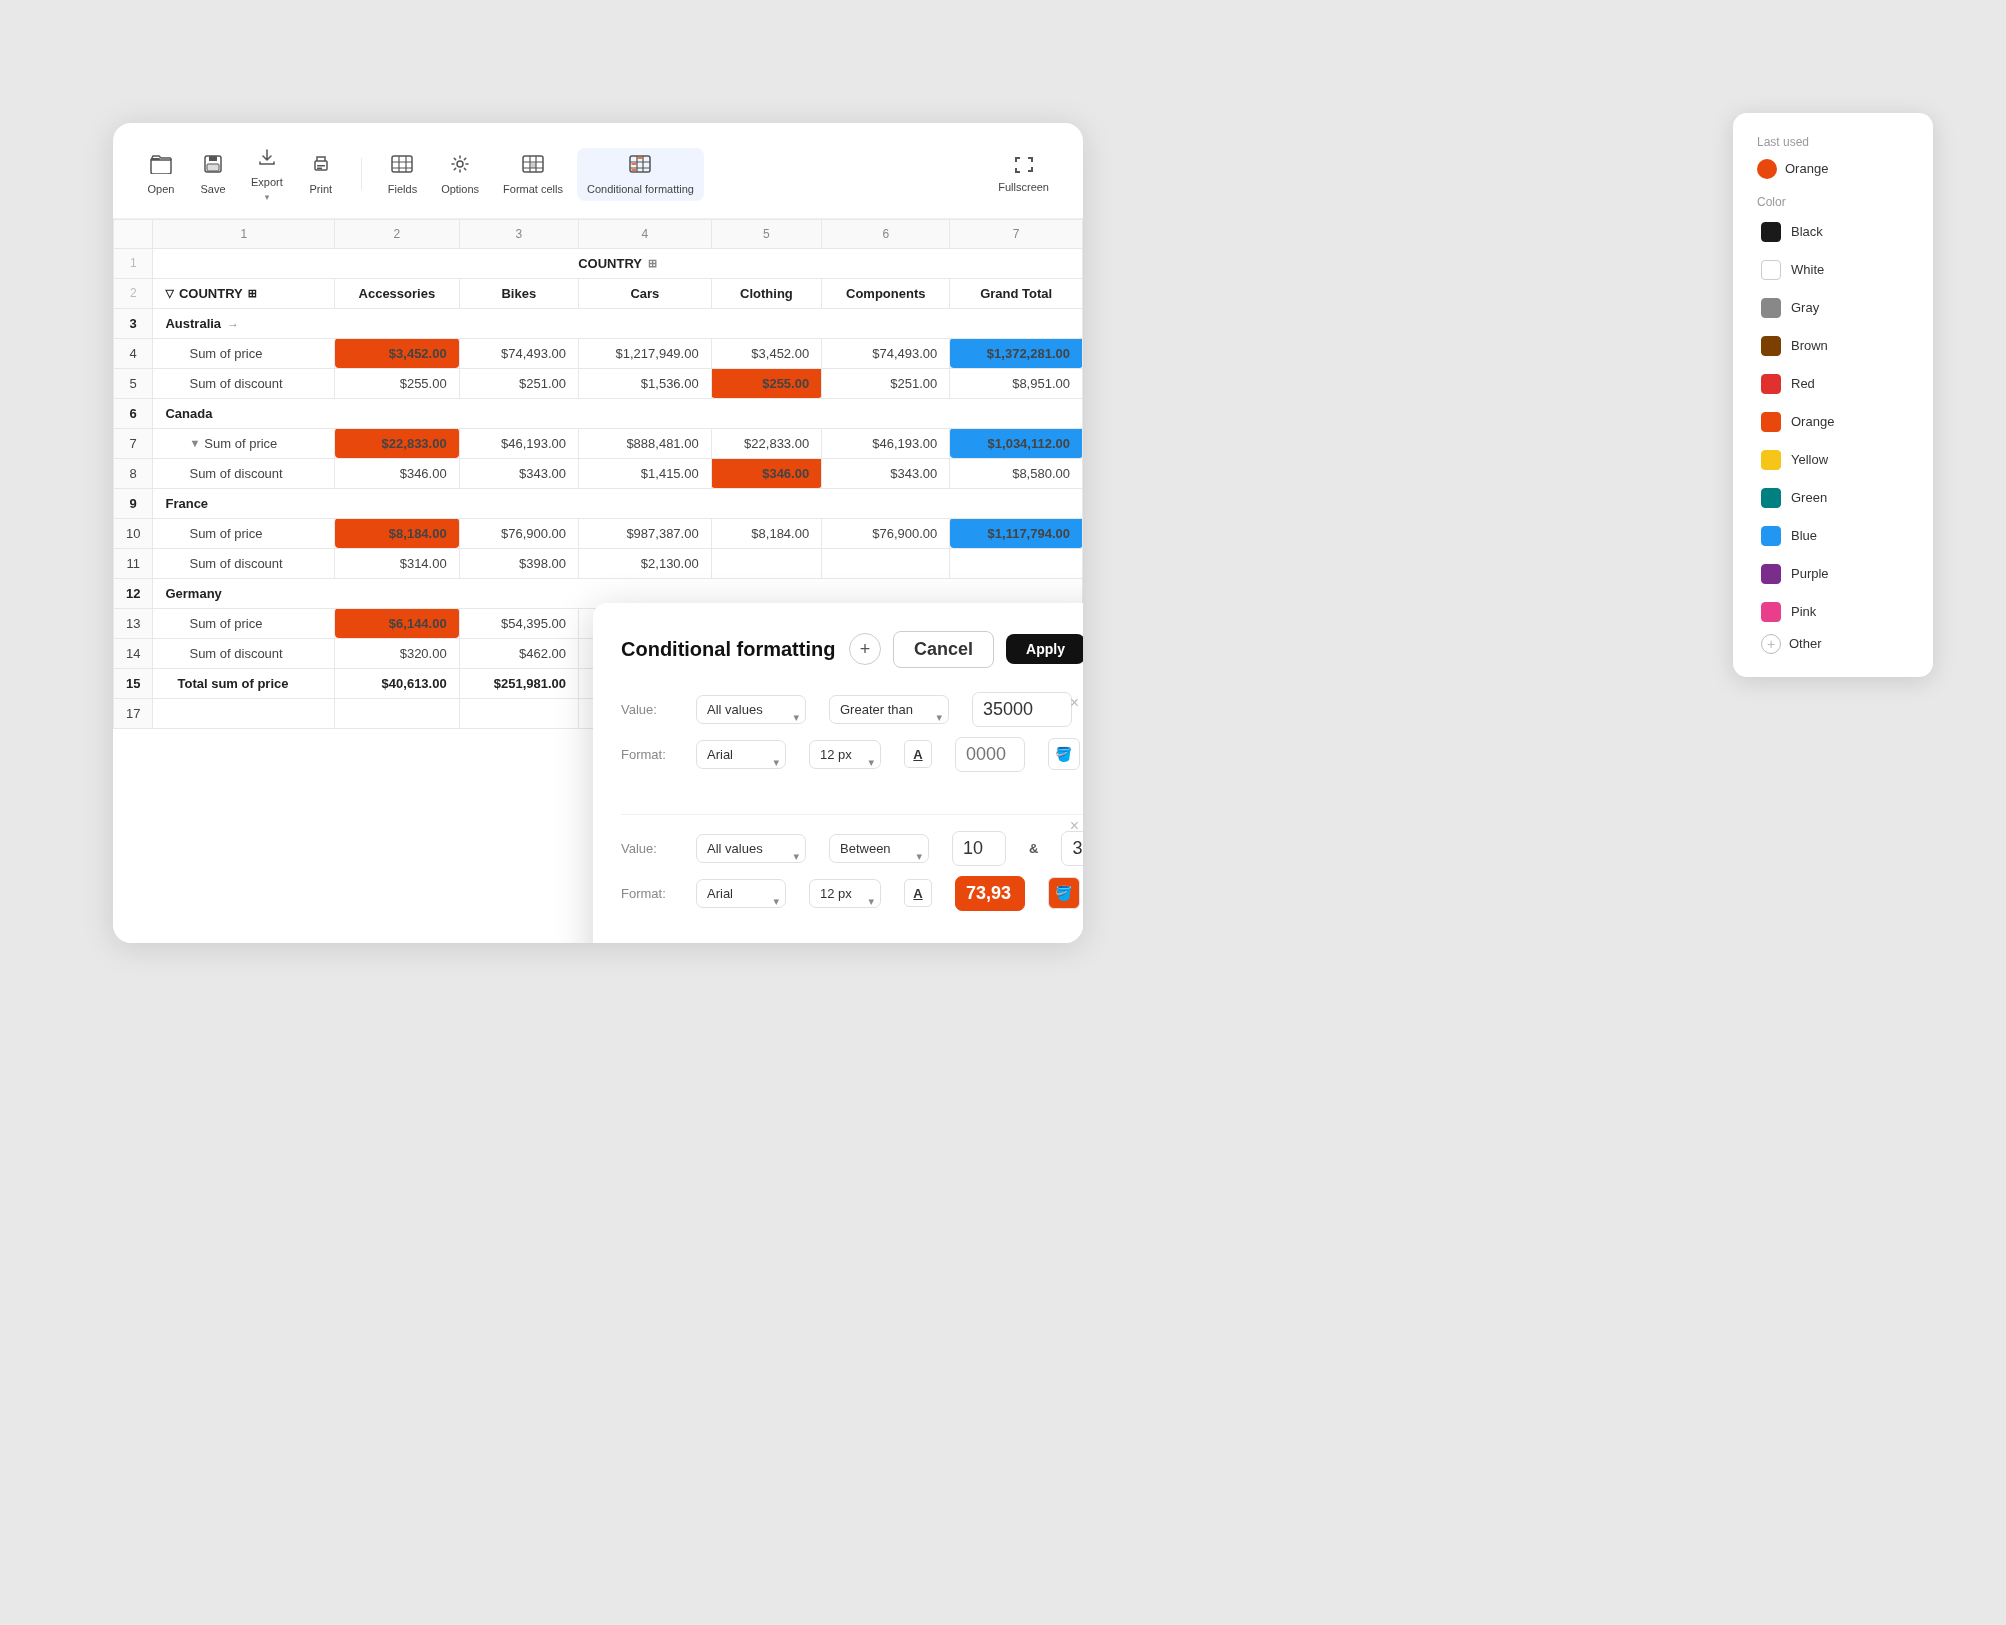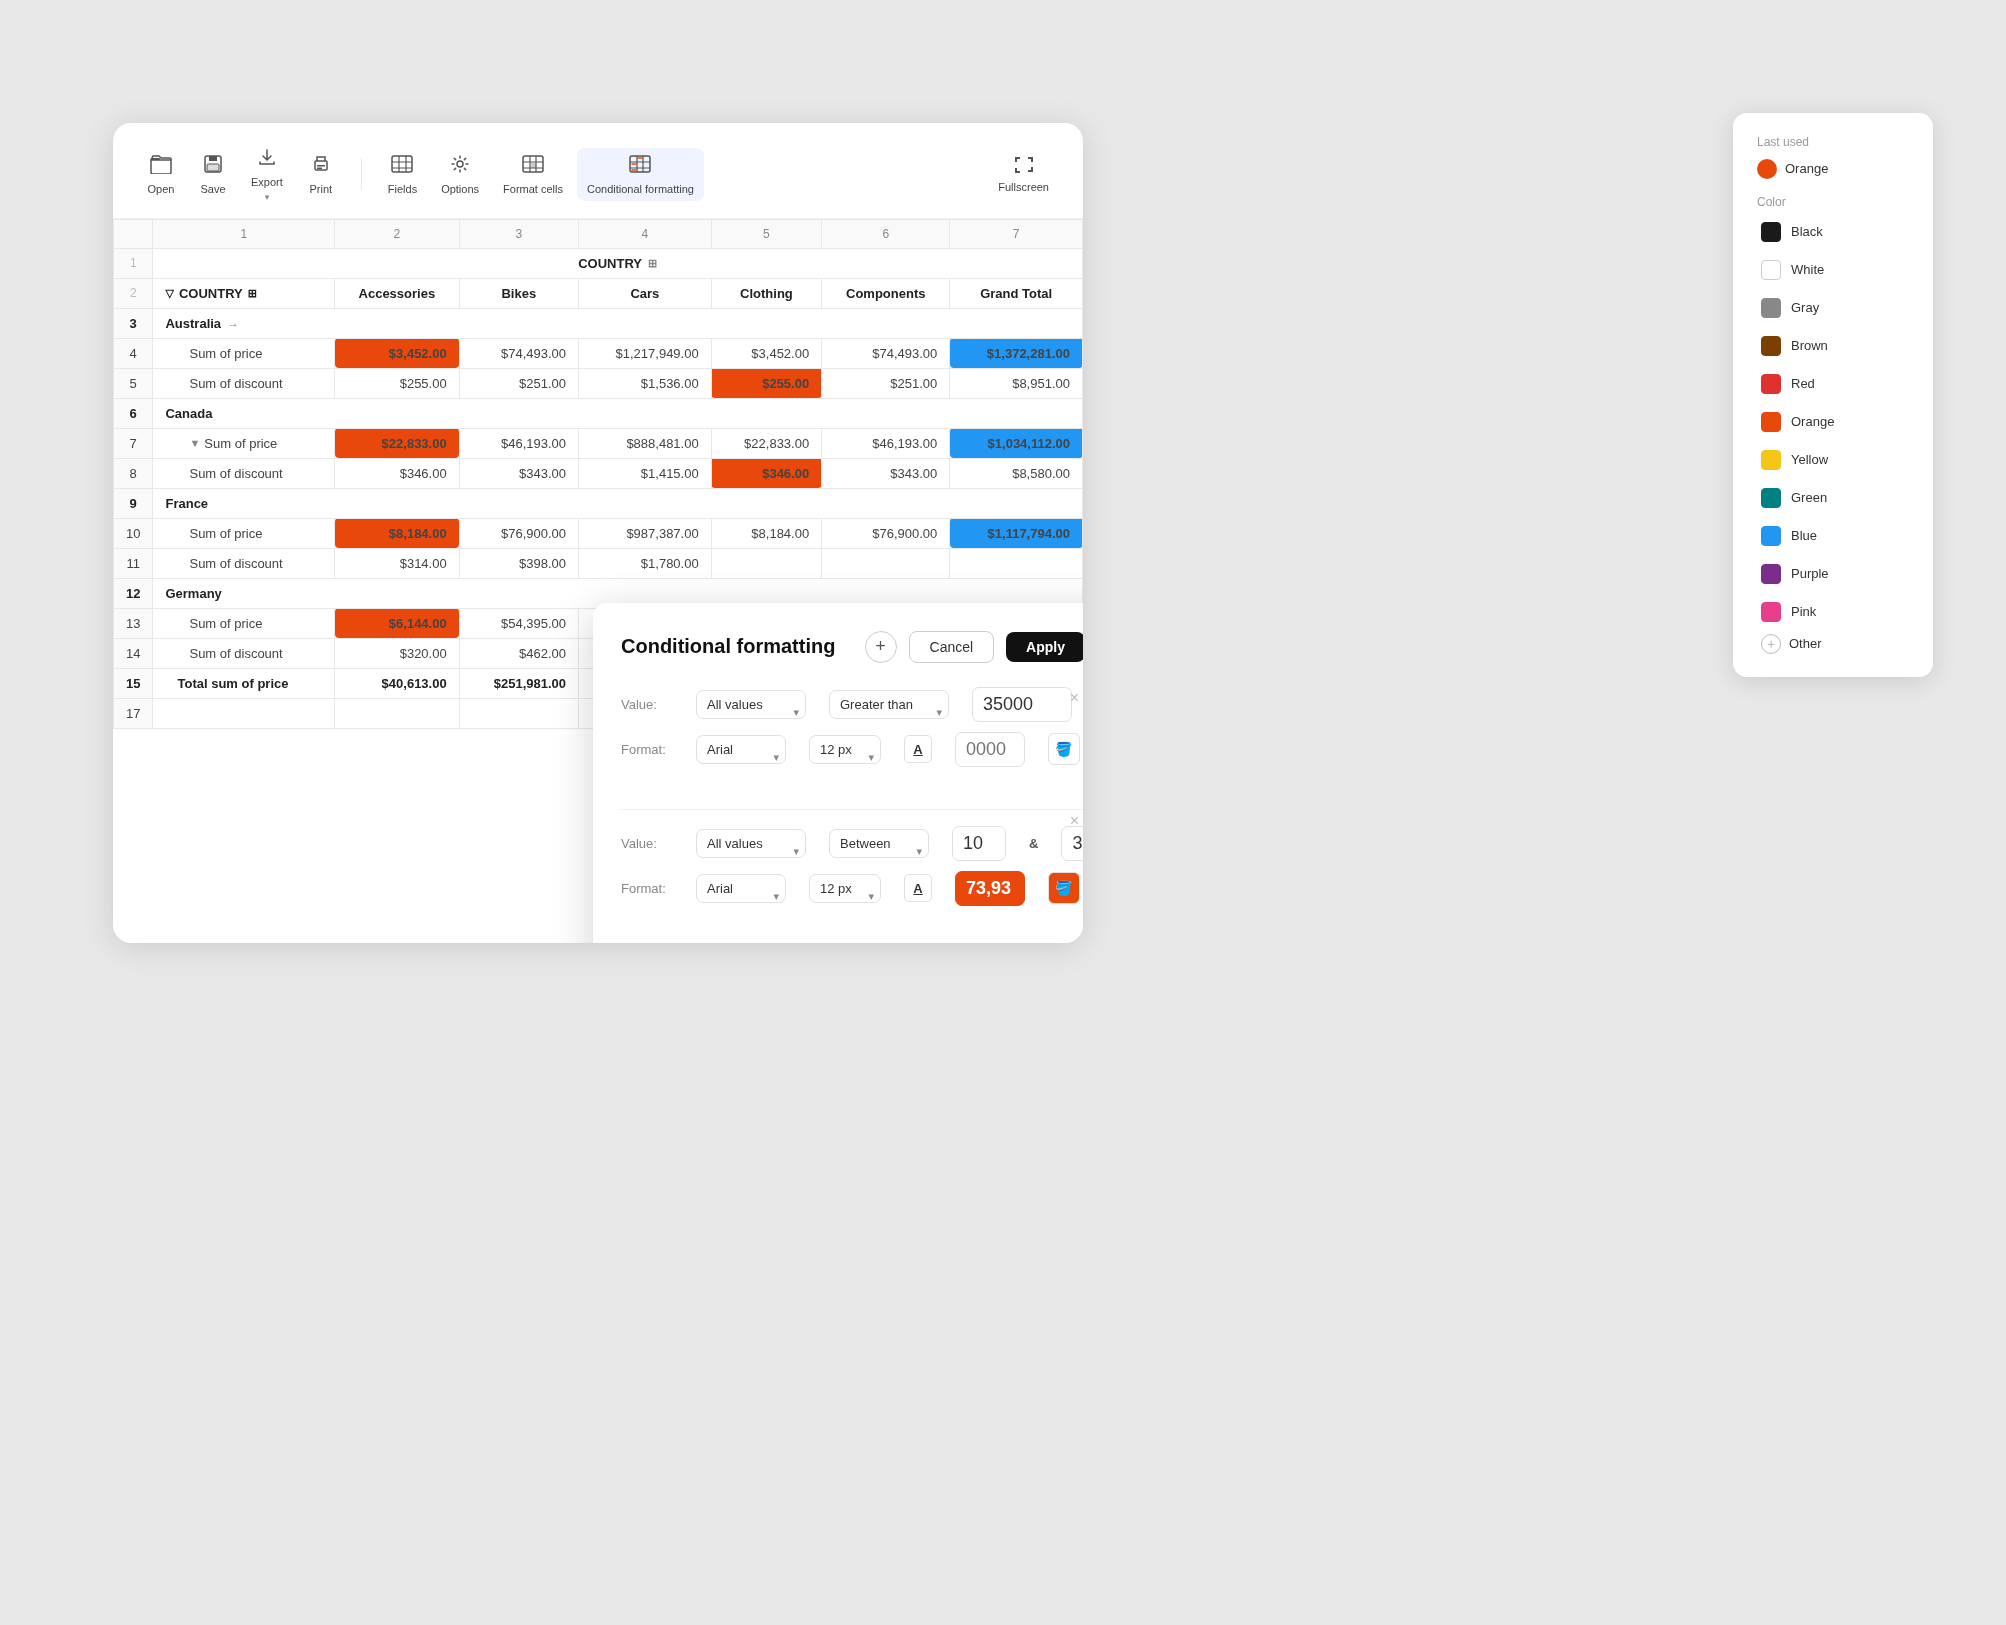--- a/index.html
+++ b/index.html
@@ -191,24 +191,24 @@
       cursor: pointer;
       font-size: 18px;
       color: #555;
       display: flex; align-items: center; justify-content: center;
     }
     .cf-cancel-btn {
       padding: 7px 20px;
       border-radius: 8px;
       border: 1.5px solid #ccc;
       background: #fff;
-      font-size: 14px;
+      font-size: 18px;
       color: #333;
       cursor: pointer;
-      font-weight: 400;
+      font-weight: 700;
     }
     .cf-apply-btn {
       padding: 7px 20px;
       border-radius: 8px;
       border: none;
       background: #111;
       font-size: 14px;
       color: #fff;
       cursor: pointer;
       font-weight: 600;
@@ -639,21 +639,21 @@
             <td class="num-cell">$8,184.00</td>
             <td class="num-cell">$76,900.00</td>
             <td class="blue-cell">$1,117,794.00</td>
           </tr>
 
           <tr class="sum-row">
             <td class="row-num">11</td>
             <td class="indent-cell">Sum of discount</td>
             <td class="num-cell">$314.00</td>
             <td class="num-cell">$398.00</td>
-            <td class="num-cell">$1,780.00</td>
+            <td class="num-cell">$2,130.00</td>
             <td></td>
             <td></td>
             <td></td>
           </tr>
 
           <tr class="country-header">
             <td class="row-num">12</td>
             <td colspan="7">
               <span style="font-weight:700;">Germany</span>
             </td>

